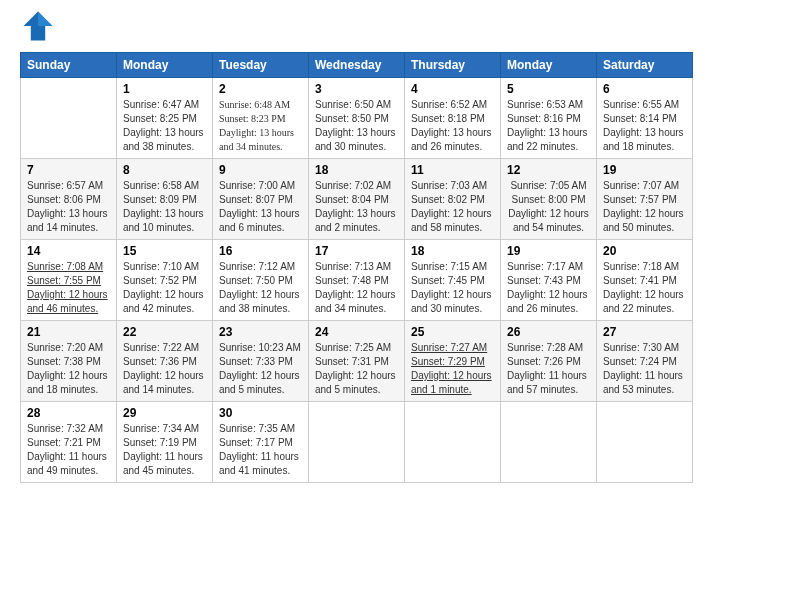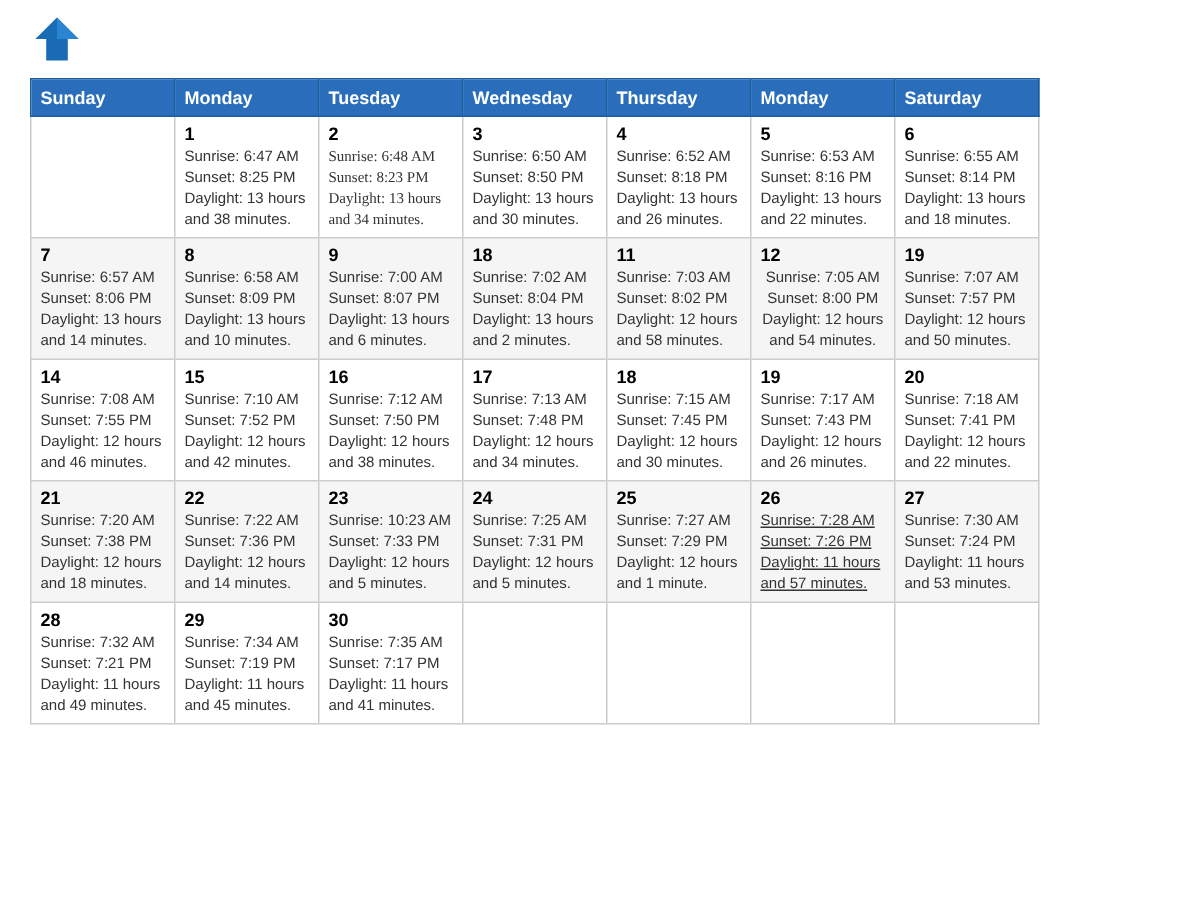--- a/index.html
+++ b/index.html
@@ -209,21 +209,21 @@
           <td>
             <div class="cell-date">19</div>
             <div class="cell-info" style="white-space: pre-line;">Sunrise: 7:07 AM
 Sunset: 7:57 PM
 Daylight: 12 hours and 50 minutes.</div>
           </td>
         </tr>
         <tr>
           <td>
             <div class="cell-date">14</div>
-            <div class="cell-info" style="white-space: pre-line;">Sunrise: 7:08 AM
+            <div class="cell-info" style="white-space: pre-line; text-decoration: underline;">Sunrise: 7:08 AM
 Sunset: 7:55 PM
 Daylight: 12 hours and 46 minutes.</div>
           </td>
           <td>
             <div class="cell-date">15</div>
             <div class="cell-info" style="white-space: pre-line;">Sunrise: 7:10 AM
 Sunset: 7:52 PM
 Daylight: 12 hours and 42 minutes.</div>
           </td>
           <td>
@@ -277,27 +277,27 @@
 Daylight: 12 hours and 5 minutes.</div>
           </td>
           <td>
             <div class="cell-date">24</div>
             <div class="cell-info" style="white-space: pre-line;">Sunrise: 7:25 AM
 Sunset: 7:31 PM
 Daylight: 12 hours and 5 minutes.</div>
           </td>
           <td>
             <div class="cell-date">25</div>
-            <div class="cell-info" style="white-space: pre-line;">Sunrise: 7:27 AM
+            <div class="cell-info" style="white-space: pre-line; text-decoration: underline;">Sunrise: 7:27 AM
 Sunset: 7:29 PM
 Daylight: 12 hours and 1 minute.</div>
           </td>
           <td>
             <div class="cell-date">26</div>
-            <div class="cell-info" style="white-space: pre-line; text-decoration: underline;">Sunrise: 7:28 AM
+            <div class="cell-info" style="white-space: pre-line;">Sunrise: 7:28 AM
 Sunset: 7:26 PM
 Daylight: 11 hours and 57 minutes.</div>
           </td>
           <td>
             <div class="cell-date">27</div>
             <div class="cell-info" style="white-space: pre-line;">Sunrise: 7:30 AM
 Sunset: 7:24 PM
 Daylight: 11 hours and 53 minutes.</div>
           </td>
         </tr>

